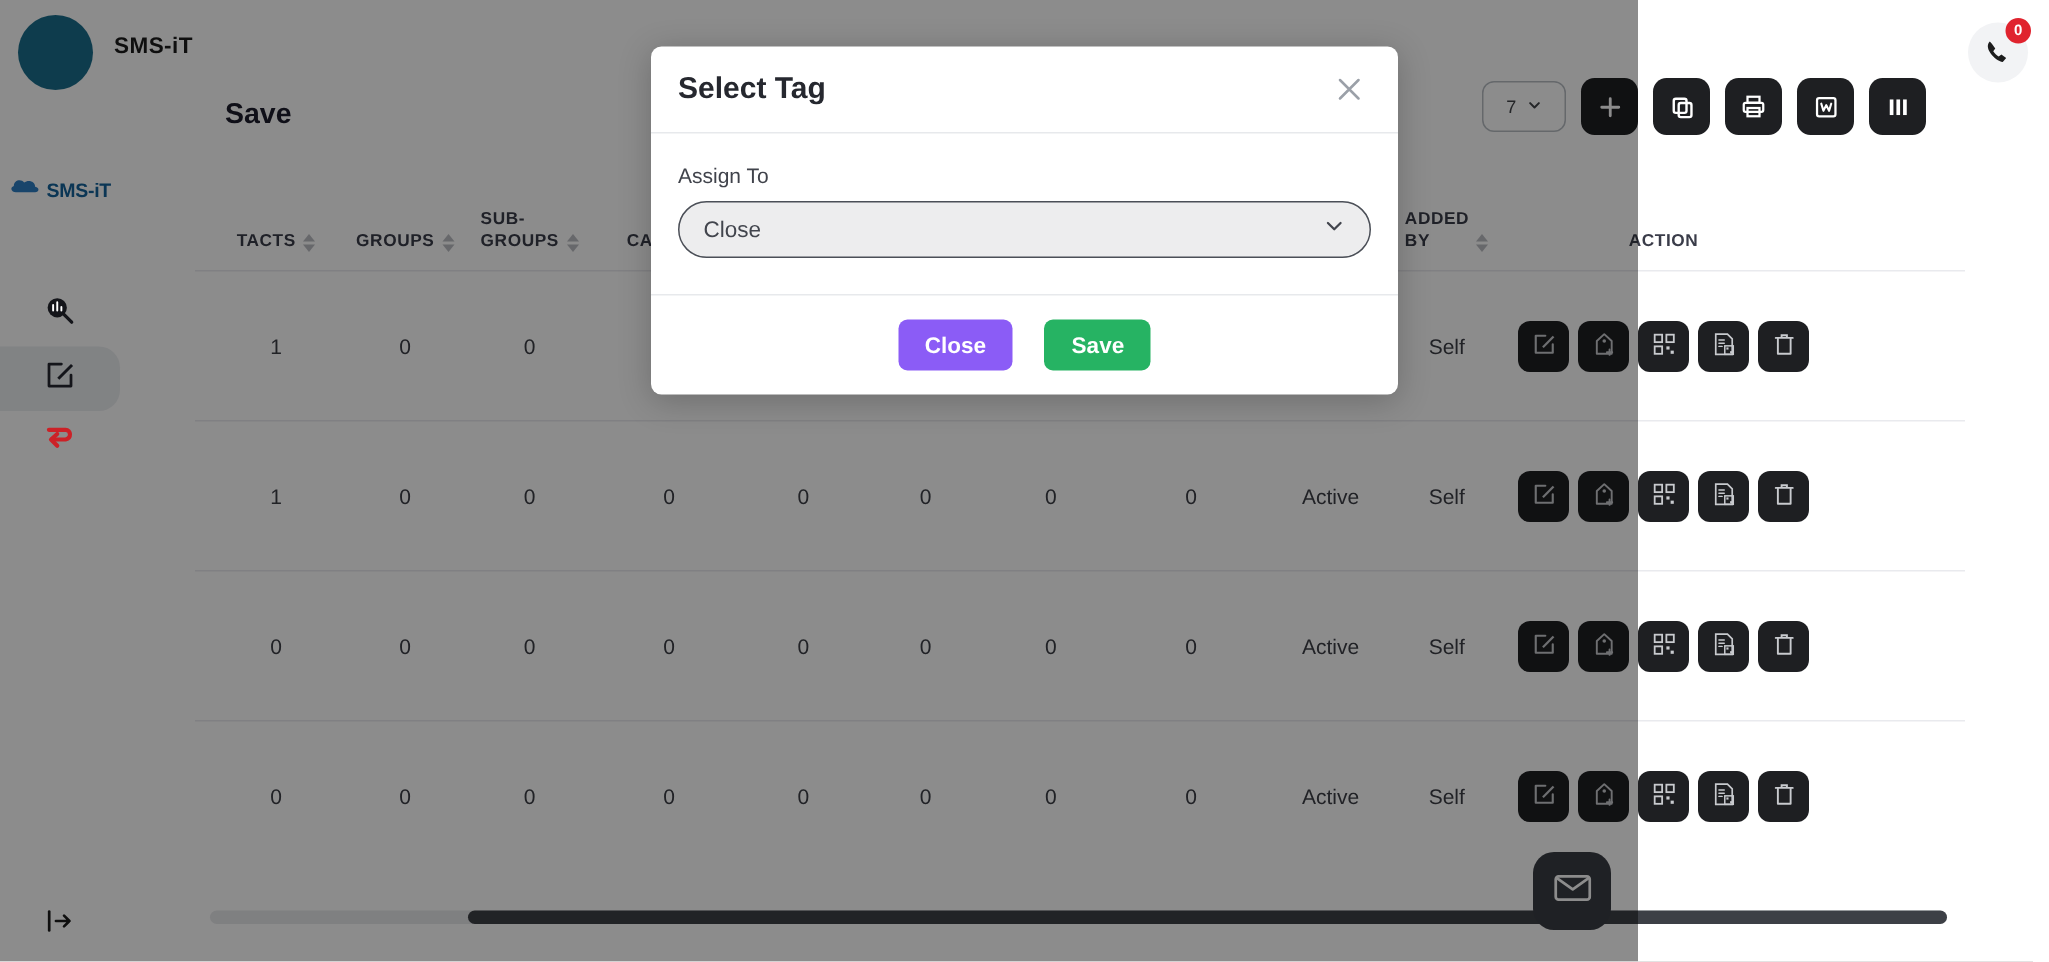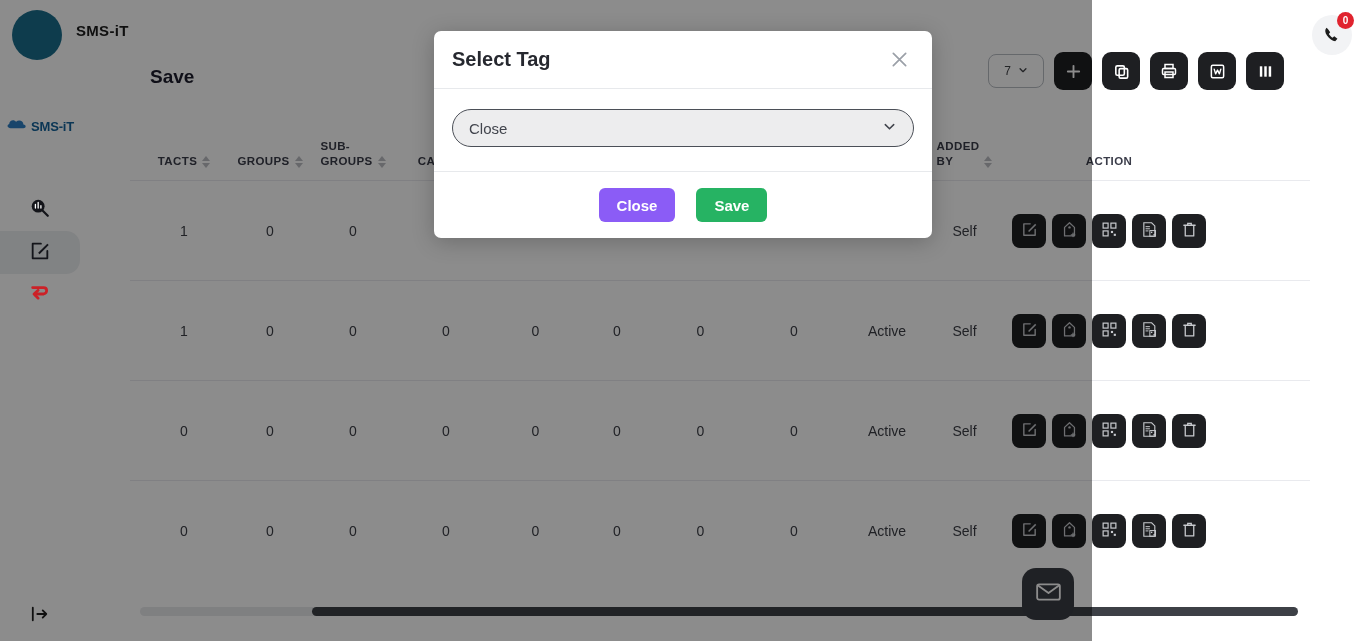--- a/index.html
+++ b/index.html
@@ -682,20 +682,21 @@
     <div class="modal-head">
       <div class="modal-title">Select Tag</div>
       <div class="modal-close">
         <svg width="19" height="19" viewBox="0 0 20 20">
             <path d="M3.5 3.5 L16.5 16.5 M16.5 3.5 L3.5 16.5" stroke="#9ba0a8" stroke-width="1.8" stroke-linecap="round"></path>
           </svg>
       </div>
     </div>
 
     <div class="modal-body">
+      <div class="form-label">Assign To</div>
       <div class="select-pill">
         <span class="select-val">Close</span>
         <span>
           <svg width="15" height="15" viewBox="0 0 16 16">
               <path d="M3.5 6 L8 10.5 L12.5 6" fill="none" stroke="#42454d" stroke-width="1.6" stroke-linecap="round" stroke-linejoin="round"></path>
             </svg>
         </span>
       </div>
     </div>
 

